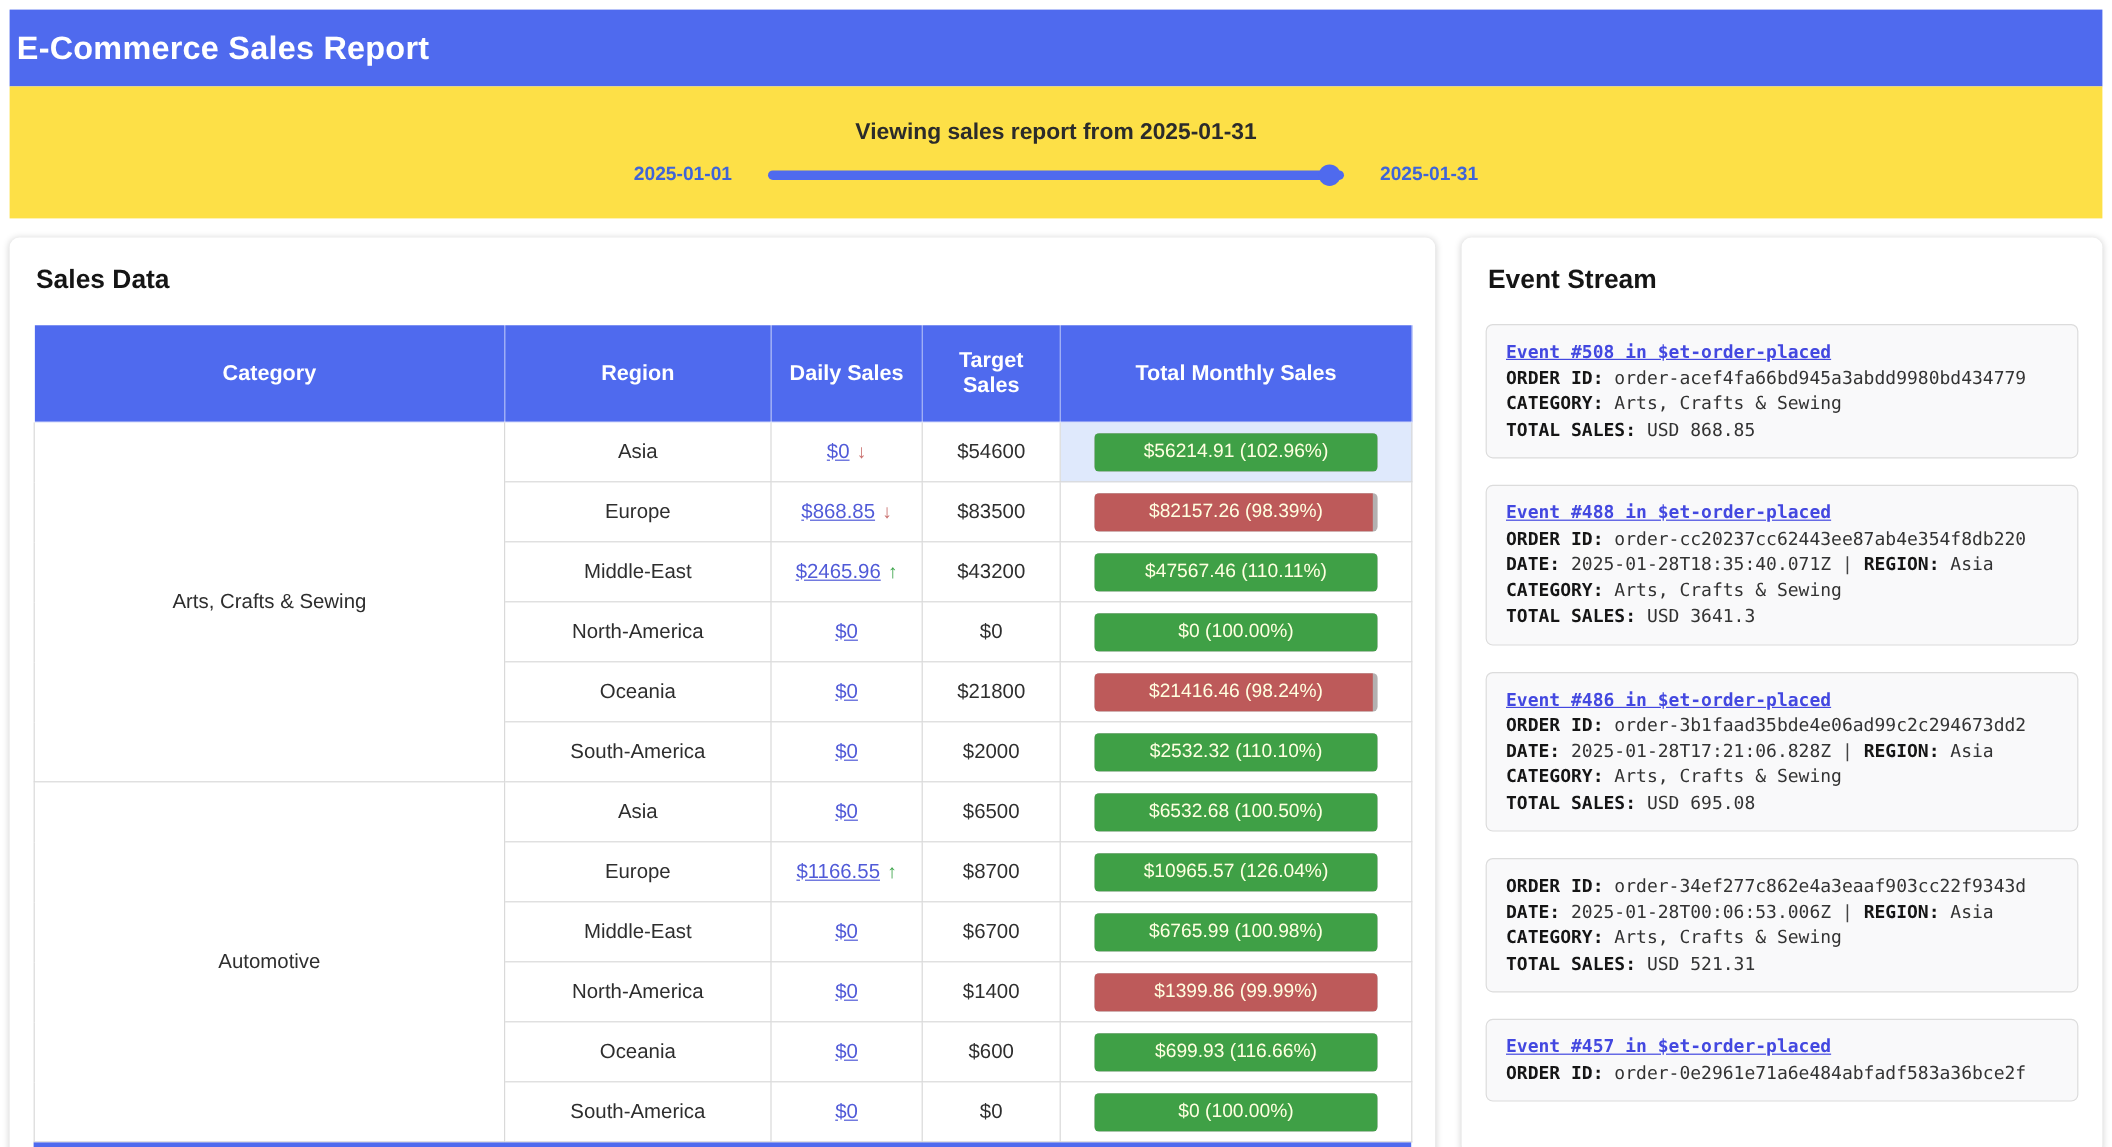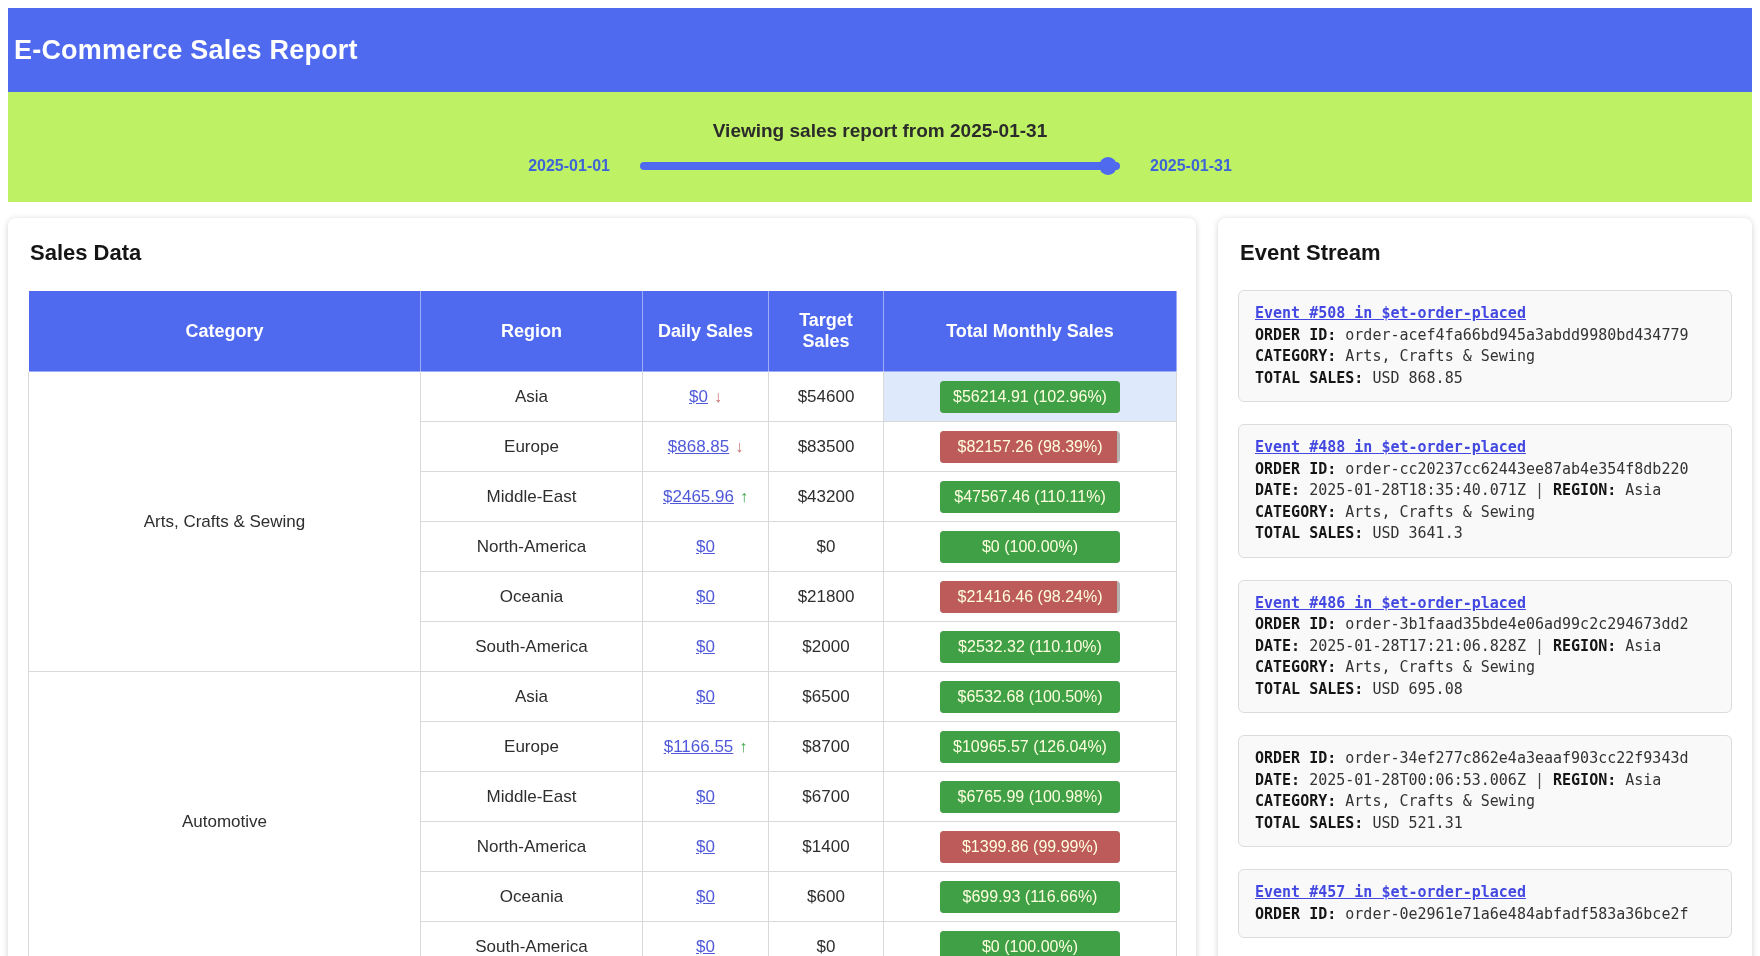--- a/index.html
+++ b/index.html
@@ -1,22 +1,22 @@
 <!DOCTYPE html>
 <html><head>
 <meta charset="utf-8">
 <style>
   html,body{margin:0;padding:0;background:#fff;}
   .app{position:relative;width:1760px;height:956px;overflow:hidden;background:#fff;
        padding:8px;box-sizing:border-box;font-family:"Liberation Sans",sans-serif;}
   
-  .topbar{background:#4f6aee;height:84px;display:flex;align-items:center;padding-left:6px;}
+  .topbar{background:#4f6aee;height:64px;display:flex;align-items:center;padding-left:6px;}
   .topbar h1{margin:0;color:#fff;font-size:27px;font-weight:bold;letter-spacing:.2px;}
   
-  .filterbar{background:#bef264;height:110px;display:flex;flex-direction:column;
+  .filterbar{background:#fde047;height:110px;display:flex;flex-direction:column;
              align-items:center;justify-content:center;gap:15px;}
   .filter-title{font-size:19px;font-weight:bold;color:#2b2b2b;}
   .slider-row{display:flex;align-items:center;gap:30px;}
   .slider-label{color:#3f64d7;font-weight:bold;font-size:16px;}
   .slider{width:480px;height:8px;background:#4f6aee;border-radius:4px;position:relative;cursor:pointer;}
   .slider-thumb{width:18px;height:18px;border-radius:50%;background:#4f6aee;position:absolute;
                 right:3px;top:50%;transform:translateY(-50%);}
   
   .content{display:flex;gap:22px;margin-top:16px;align-items:flex-start;}
   .card{background:#fff;border-radius:8px;box-shadow:0 1px 6px rgba(0,0,0,.18);
@@ -27,21 +27,21 @@
   
   table.sales{border-collapse:collapse;width:100%;table-layout:fixed;font-size:17px;color:#2e2e2e;}
   table.sales thead th{background:#4f6aee;color:#fff;font-size:18px;font-weight:bold;
                        height:80px;padding:0 10px;border:1px solid rgba(255,255,255,.45);text-align:center;}
   table.sales tbody td{border:1px solid #d9d9d9;text-align:center;height:49px;padding:0 6px;background:#fff;}
   td.total-cell.hl{background:#dfe9fc;}
   a.daily-link{color:#505ad8;text-decoration:underline;cursor:pointer;}
   .trend{margin-left:6px;font-size:16px;text-decoration:none;}
   .trend-down{color:#c9706e;}
   .trend-up{color:#3da44a;}
-  .bar{width:180px;height:32px;margin:0 auto;border-radius:4px;position:relative;
+  .bar{width:236px;height:32px;margin:0 auto;border-radius:4px;position:relative;
        background:#b3b0b0;overflow:hidden;}
   .bar-fill{position:absolute;left:0;top:0;bottom:0;}
   .bar-fill.above{background:#3fa046;}
   .bar-fill.below{background:#bd5a5a;}
   .bar-label{position:relative;z-index:1;color:#ffffe0;font-size:16px;line-height:32px;text-align:center;
              white-space:nowrap;}
   .next-header-sliver{height:6px;background:#4f6aee;margin-top:0;}
   
   .event-box{background:#f9f9fa;border:1px solid #dcdcdc;border-radius:6px;padding:12px 16px;
              margin-bottom:22px;font-family:"DejaVu Sans Mono",monospace;font-size:15px;

